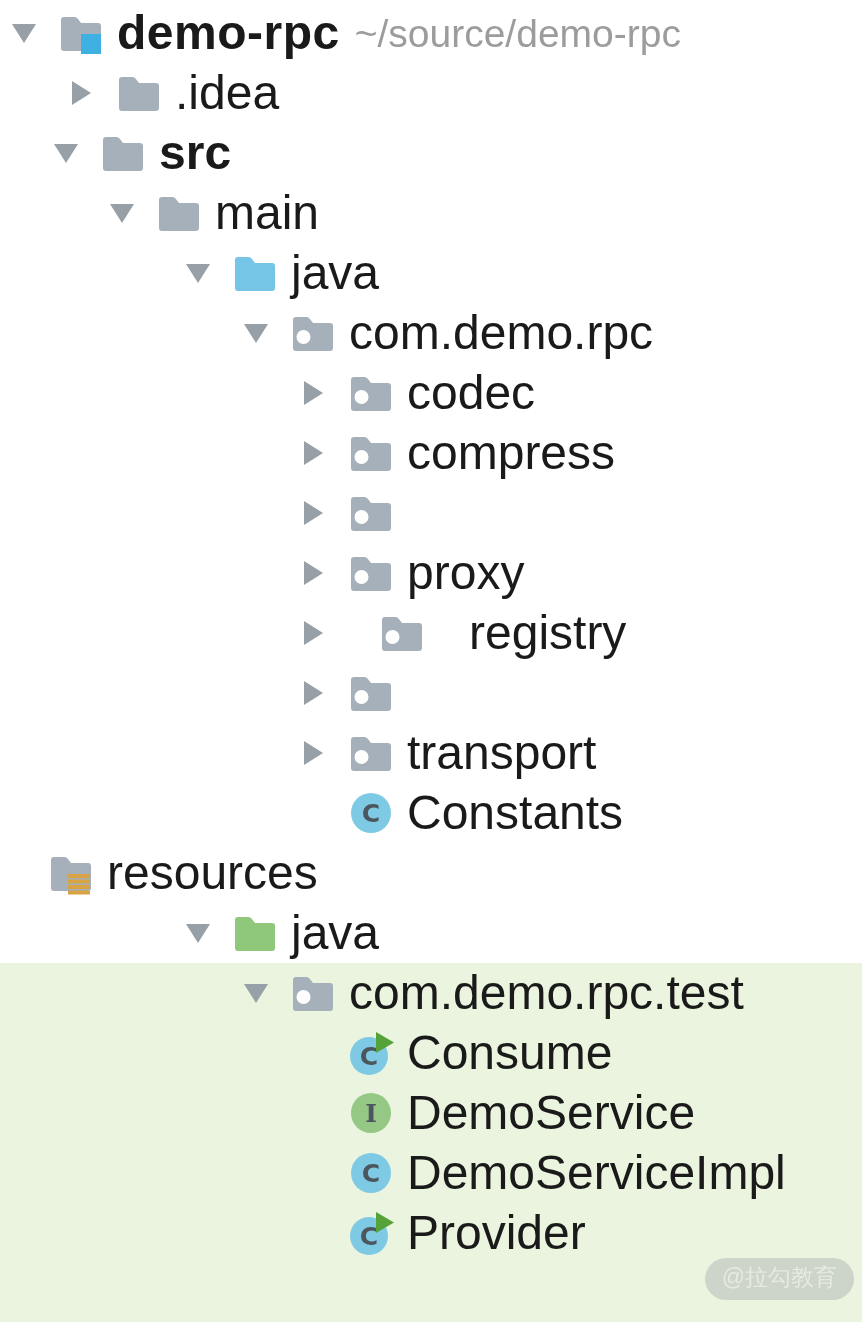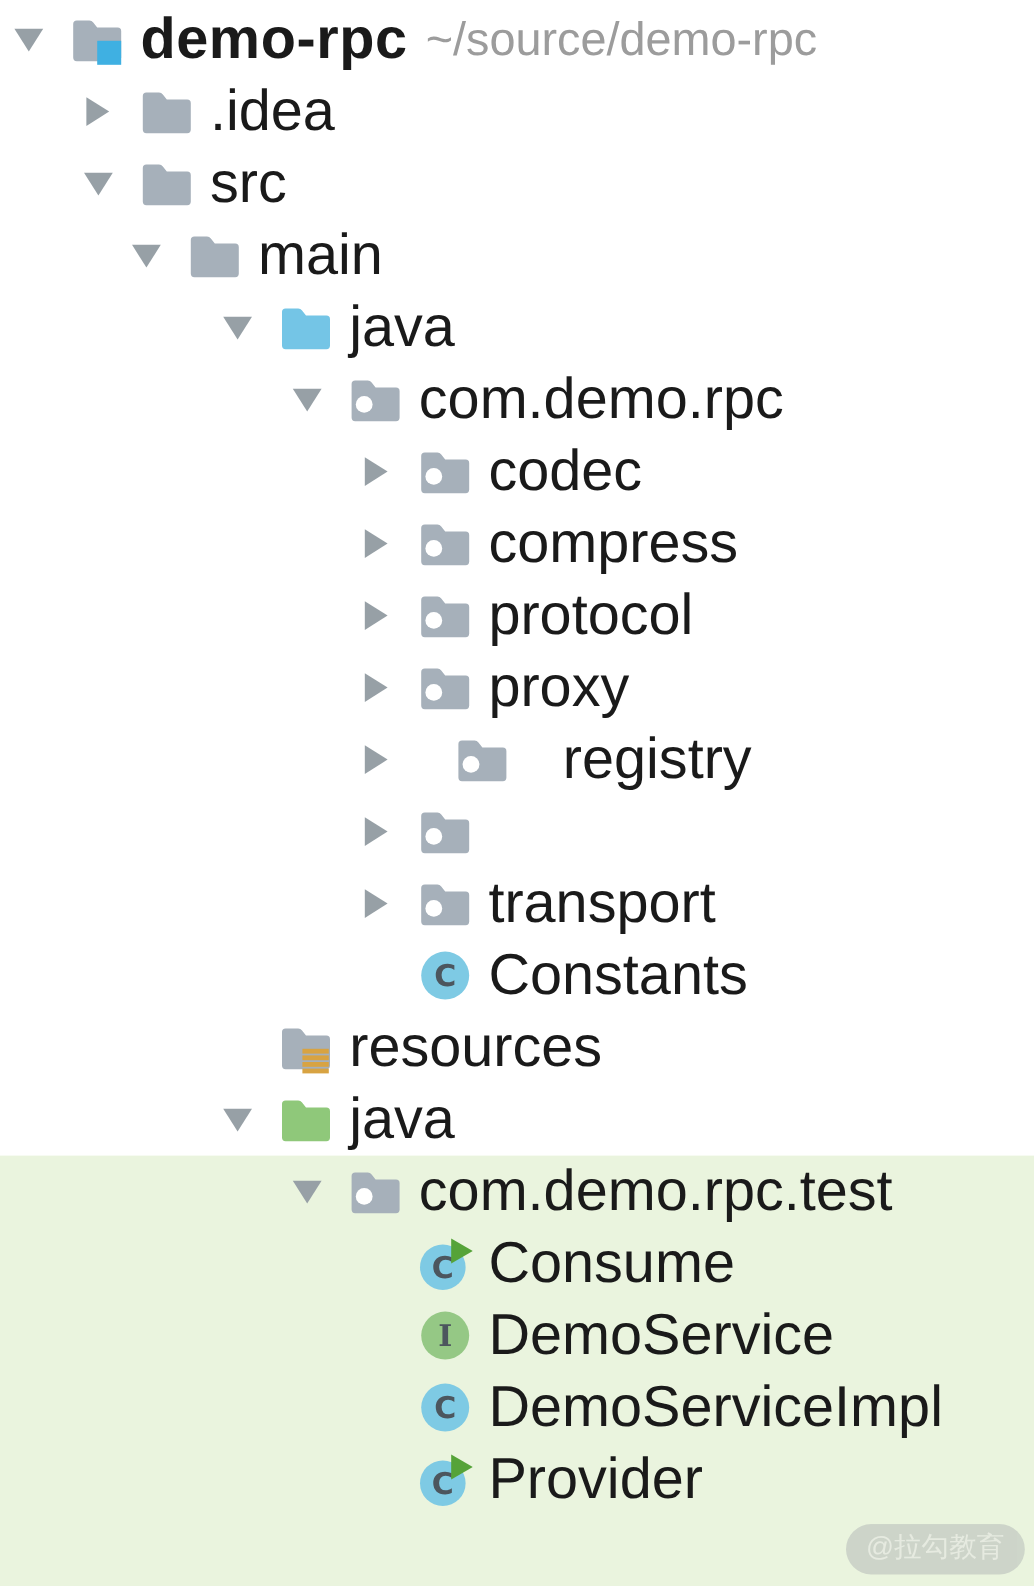--- a/index.html
+++ b/index.html
@@ -17,21 +17,21 @@
     border-top:19px solid var(--arrow,#97a0a6);}
   .tri-right{width:0;height:0;margin-left:4px;
     border-top:12px solid transparent;border-bottom:12px solid transparent;
     border-left:19px solid var(--arrow,#97a0a6);}
   .icon{width:46px;height:46px;flex:0 0 46px;}
   .icon svg{width:46px;height:46px;display:block;}
   .label{margin-left:13px;font-size:48px;color:var(--text,#1a1a1a);line-height:1;}
   .label.bold{font-weight:700;letter-spacing:0.5px;}
   .path{margin-left:15px;font-size:39px;color:var(--path,#9c9c9c);line-height:1;}
   .watermark{
-    position:absolute;right:8px;bottom:10px;z-index:2;
+    position:absolute;right:8px;bottom:22px;z-index:2;
     background:var(--wmbg,#cbd2c8);opacity:0.92;border-radius:22px;
     padding:6px 17px 8px 17px;
   }
   .watermark span{font-size:23px;color:var(--wmtext,#e6eae1);line-height:1.2;}
 </style>
 </head>
 <body>
 
 <div class="stage">
   <div class="band" id="hl-band" style="top: 963px;"></div>
@@ -56,21 +56,21 @@
         </span>
     <span class="icon">
           <svg viewBox="0 0 46 46">
             <path d="M6 7 h10.5 q2 0 3.2 1.7 L23 13 h17 q3 0 3 3 v22 q0 3 -3 3 H6 q-3 0 -3 -3 V10 q0 -3 3 -3 Z" fill="#a6b0ba"></path>
           </svg>
         </span>
     <span class="label">.idea</span>
 
   </div>
 
-  <div class="row" style="padding-left: 68px;">
+  <div class="row" style="padding-left: 52px; font-weight: bold;">
     <span class="arrow-slot">
           <i class="tri-down"></i>
         </span>
     <span class="icon">
           <svg viewBox="0 0 46 46">
             <path d="M6 7 h10.5 q2 0 3.2 1.7 L23 13 h17 q3 0 3 3 v22 q0 3 -3 3 H6 q-3 0 -3 -3 V10 q0 -3 3 -3 Z" fill="#a6b0ba"></path>
           </svg>
         </span>
     <span class="label">src</span>
 
@@ -147,21 +147,20 @@
   <div class="row" style="padding-left: 300px;">
     <span class="arrow-slot">
           <i class="tri-right"></i>
         </span>
     <span class="icon">
           <svg viewBox="0 0 46 46">
             <path d="M6 7 h10.5 q2 0 3.2 1.7 L23 13 h17 q3 0 3 3 v22 q0 3 -3 3 H6 q-3 0 -3 -3 V10 q0 -3 3 -3 Z" fill="#a6b0ba"></path>
             <circle cx="13.5" cy="27" r="7" fill="#ffffff"></circle>
           </svg>
         </span>
-    <span class="label">protocol</span>
 
   </div>
 
   <div class="row" style="padding-left: 300px;">
     <span class="arrow-slot">
           <i class="tri-right"></i>
         </span>
     <span class="icon">
           <svg viewBox="0 0 46 46">
             <path d="M6 7 h10.5 q2 0 3.2 1.7 L23 13 h17 q3 0 3 3 v22 q0 3 -3 3 H6 q-3 0 -3 -3 V10 q0 -3 3 -3 Z" fill="#a6b0ba"></path>
@@ -218,21 +217,21 @@
     <span class="icon">
           <svg viewBox="0 0 46 46">
             <circle cx="23" cy="23" r="20" fill="#7ecae4"></circle>
      <text x="23" y="32" text-anchor="middle" font-family="DejaVu Sans, sans-serif" font-size="25" font-weight="bold" fill="#4c565e">C</text>
           </svg>
         </span>
     <span class="label">Constants</span>
 
   </div>
 
-  <div class="row" style="padding-left: 184px; align-items: center;">
+  <div class="row" style=" align-items: center;">
     <span class="arrow-slot"></span>
     <span class="icon">
           <svg viewBox="0 0 46 46">
             <path d="M6 7 h10.5 q2 0 3.2 1.7 L23 13 h17 q3 0 3 3 v22 q0 3 -3 3 H6 q-3 0 -3 -3 V10 q0 -3 3 -3 Z" fill="#a6b0ba"></path>
      <rect x="20" y="24" width="22" height="4" fill="#d8a342"></rect>
      <rect x="20" y="29.5" width="22" height="4" fill="#d8a342"></rect>
      <rect x="20" y="35" width="22" height="4" fill="#d8a342"></rect>
      <rect x="20" y="40.5" width="22" height="4" fill="#d8a342"></rect>
           </svg>
         </span>

